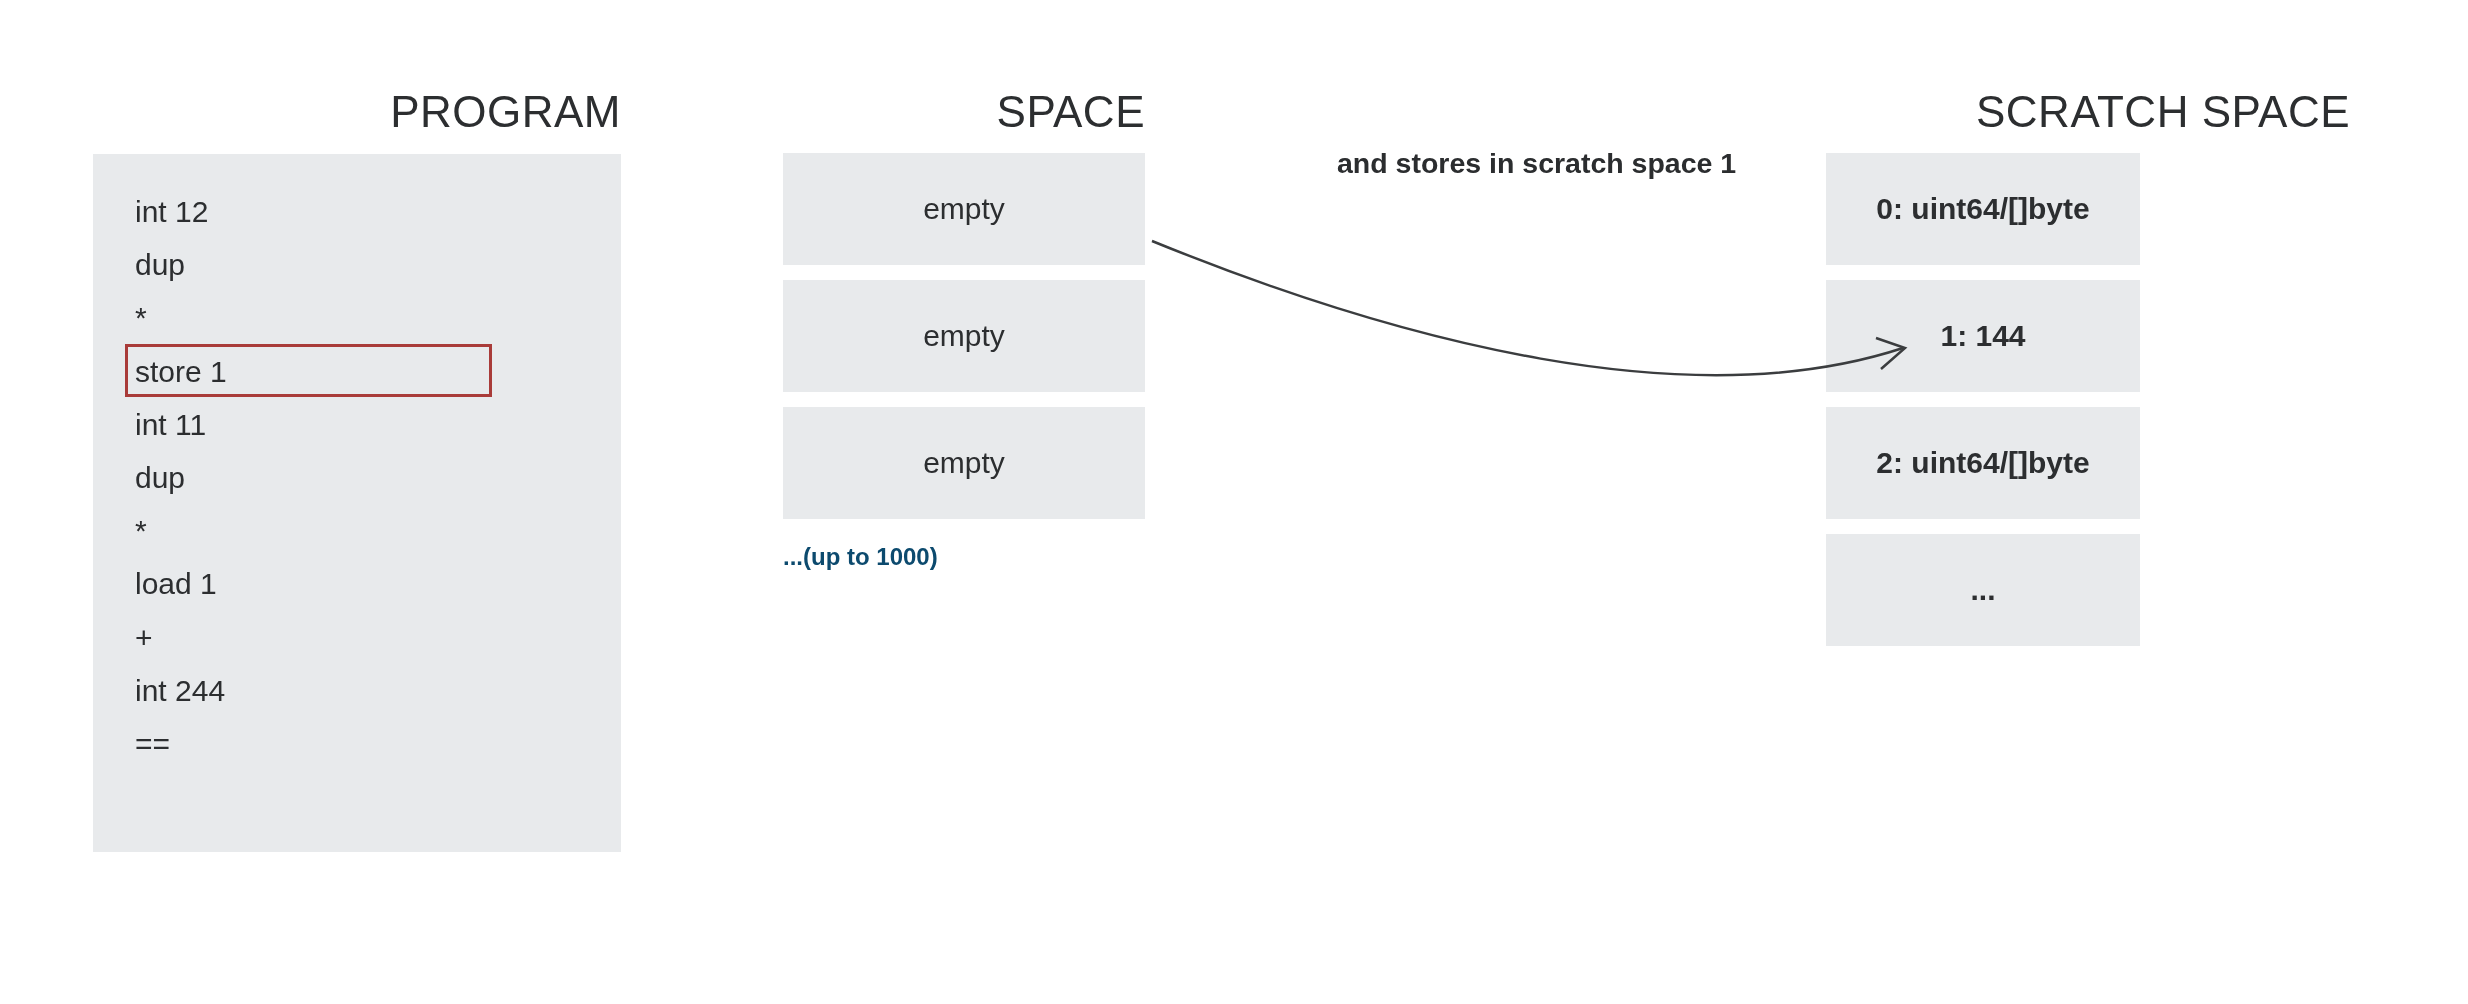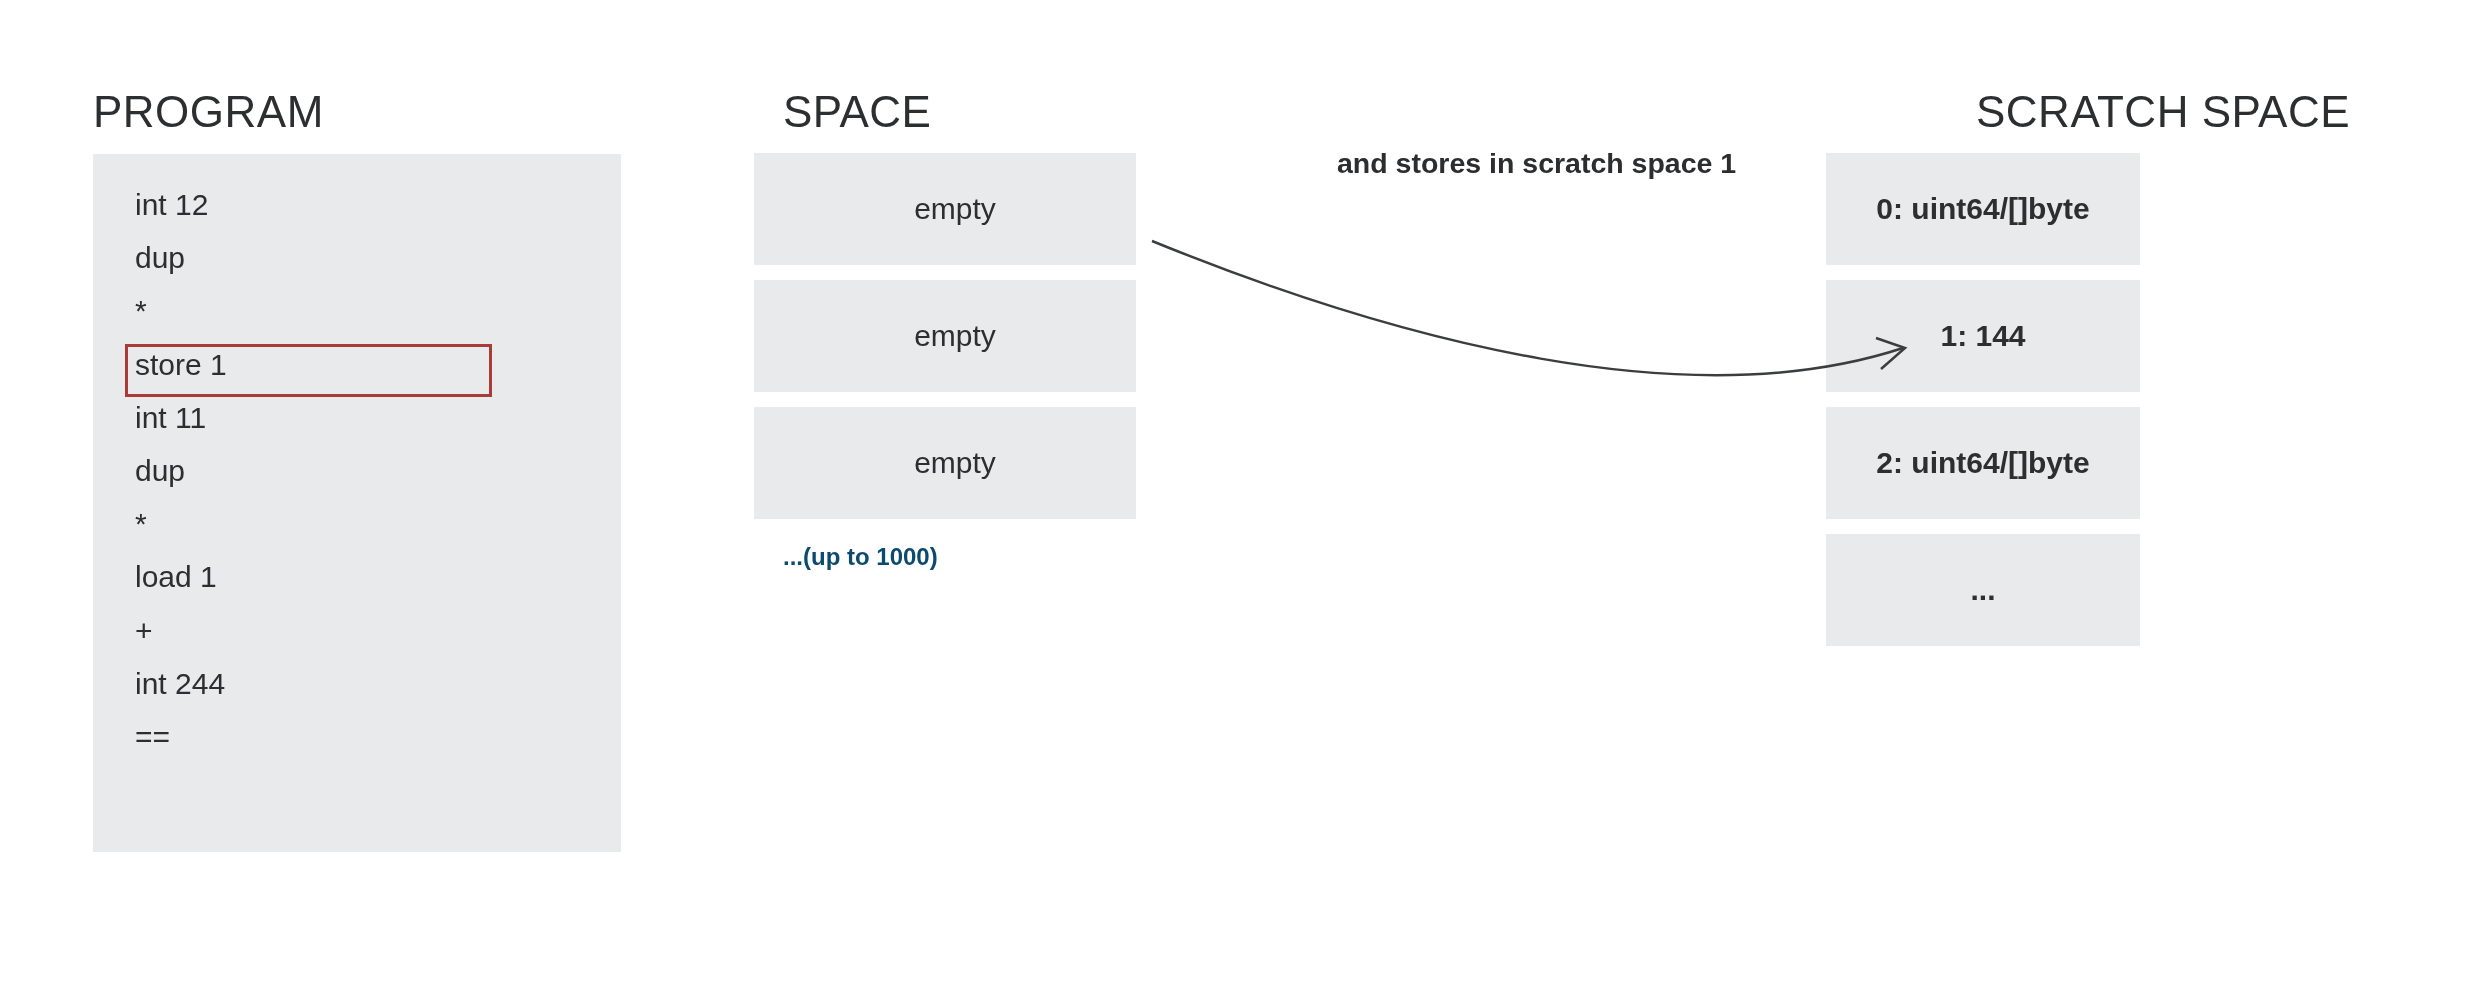--- a/index.html
+++ b/index.html
@@ -3,47 +3,47 @@
 <meta charset="utf-8">
 <style>
   html,body { margin:0; padding:0; background:#ffffff; }
   .canvas {
     position:relative; width:2468px; height:1004px; background:#ffffff;
     font-family:"Liberation Sans","DejaVu Sans",sans-serif;
     color:#2c2e30; overflow:hidden;
   }
   .col-title {
     position:absolute; top:90px; font-size:44px; line-height:44px;
-    font-weight:400; text-align:left; letter-spacing:0.5px; color:#2c2e30;
+    font-weight:400; text-align:right; letter-spacing:0.5px; color:#2c2e30;
     white-space:nowrap;
   }
   #title-program { left:93px;  width:528px; }
   #title-stack   { left:783px; width:362px; }
   #title-scratch { left:1976px; width:374px; }
 
   .program-box {
     position:absolute; left:93px; top:154px; width:528px; height:698px;
     background:var(--box-fill,#e8eaec);
-    padding:24px 0 0 42px; box-sizing:border-box;
+    padding:31px 0 0 42px; box-sizing:border-box;
   }
   .pline { font-size:30px; line-height:53.2px; white-space:pre; }
 
   .highlight-box {
     position:absolute; left:125px; top:344px; width:367px; height:53px;
     border:3px solid var(--accent,#a93b39); box-sizing:border-box;
     background:transparent;
   }
 
   .slot {
     position:absolute; width:362px; height:112px;
     background:var(--box-fill,#e8eaec);
     display:flex; align-items:center; justify-content:center;
     font-size:30px; color:#2c2e30;
   }
-  .stack-slot   { left:754px;padding-left:20px; }
+  .stack-slot   { left:783px; }
   .scratch-slot { left:1826px; width:314px;font-weight:bold; }
   .row-0 { top:153px; } .row-1 { top:280px; } .row-2 { top:407px; }
   .row-3 { top:534px; } .row-4 { top:661px; }
 
   .stack-footnote {
     position:absolute; left:783px; width:362px; top:543px;
     font-size:24px; font-weight:700; color:#0c4a6e;
   }
 
   .annotation {

